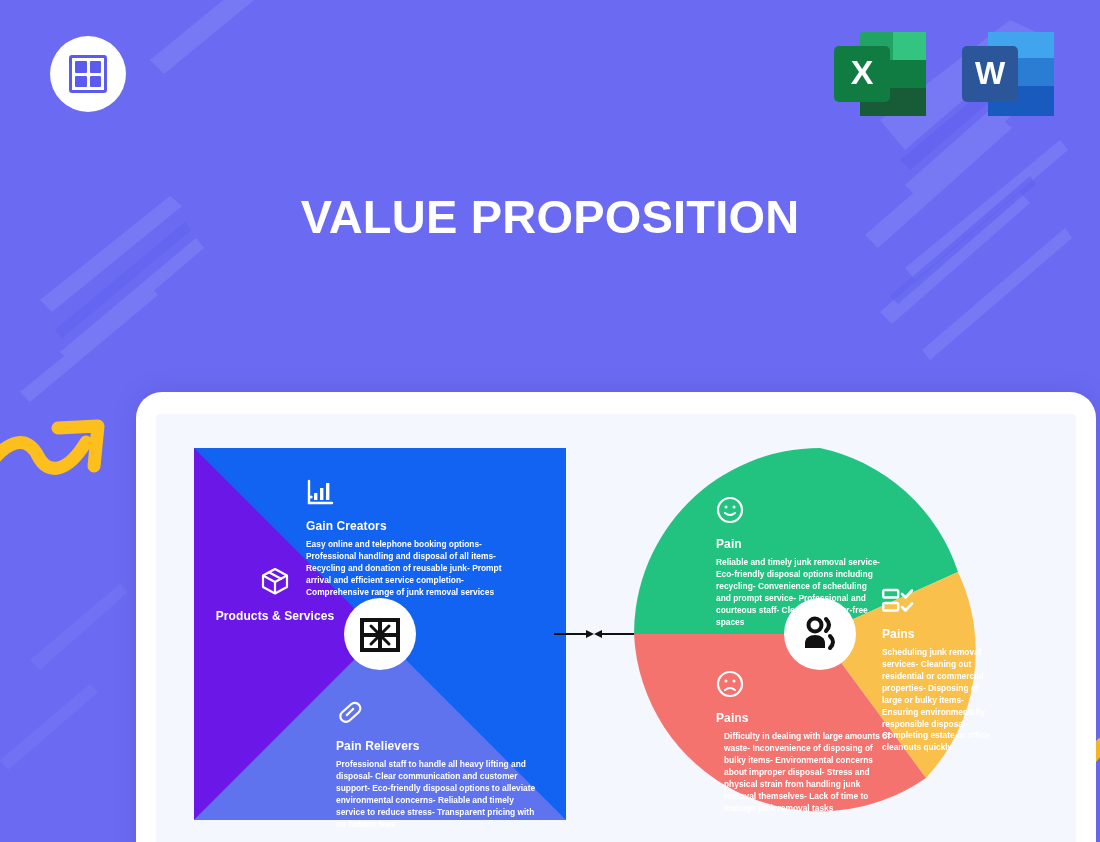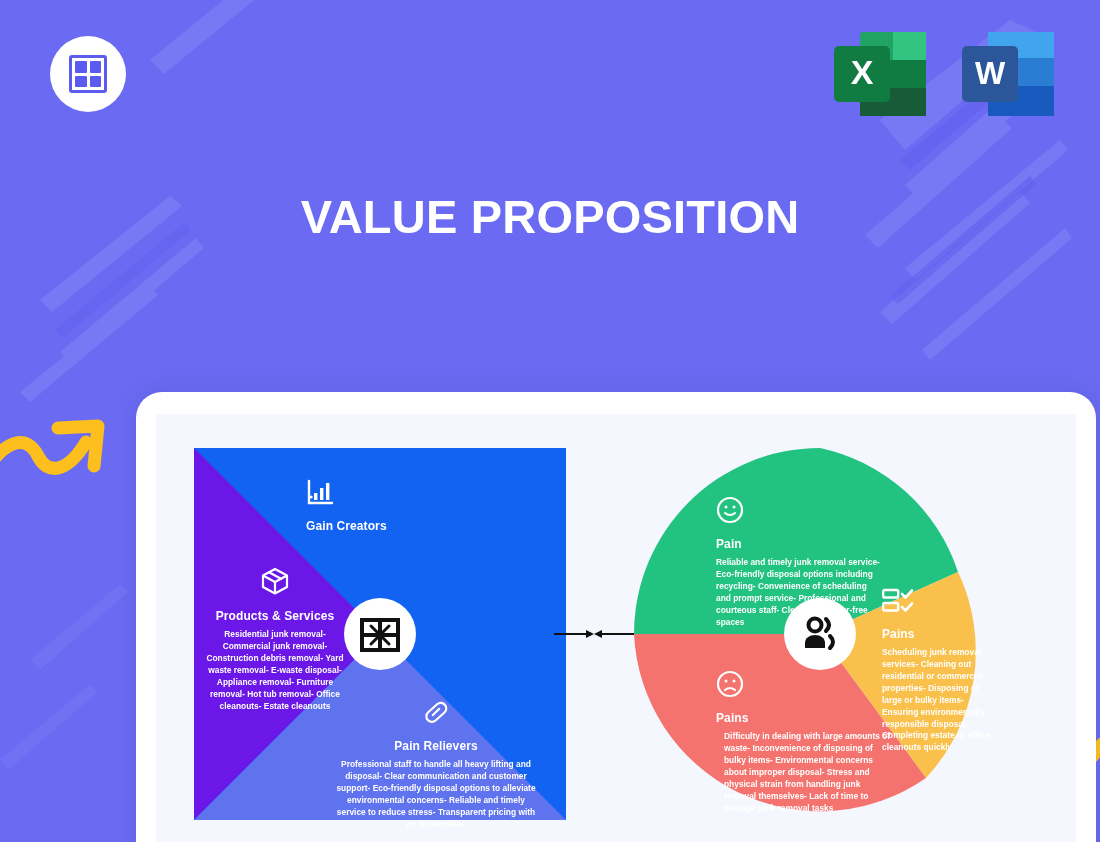--- a/index.html
+++ b/index.html
@@ -77,21 +77,21 @@
   .vp-circle{ position:absolute; left:452px; top:0; width:372px; height:372px; }
 
   .seg-block{ position:absolute; color:#ffffff; }
   .seg-icon{ margin-bottom:9px; }
   .seg-title{ font-size:12px; font-weight:bold; letter-spacing:.1px; margin-bottom:6px; }
   .seg-body{ font-size:8.4px; line-height:1.42; font-weight:600; max-width:220px; }
 
   
   .blk-gain-creators{ left:112px; top:30px; width:230px; }
   .blk-products{ left:6px; top:118px; width:150px;text-align:center; }
-  .blk-relievers{ left:142px; top:250px; width:200px;text-align:center; }
+  .blk-relievers{ left:142px; top:250px; width:200px; }
 
   
   .blk-gains{ left:82px; top:48px; width:165px; }
   .blk-pains-right{ left:248px; top:140px; width:120px; }
   .blk-pains-bottom{ left:82px; top:222px; width:175px; }
 
   .center-badge{
     position:absolute; border-radius:50%; background:#ffffff;
     display:flex; align-items:center; justify-content:center;
     box-shadow:0 0 0 0 rgba(0,0,0,0);
@@ -200,33 +200,33 @@
           <div class="seg-icon">
             <svg width="28" height="28" viewBox="0 0 28 28">
               <path d="M3 3 V25 H26" fill="none" stroke="#fff" stroke-width="2.4" stroke-linecap="round"></path>
               <rect x="8" y="15" width="3.4" height="7" fill="#fff" rx="0.6"></rect>
               <rect x="14" y="10" width="3.4" height="12" fill="#fff" rx="0.6"></rect>
               <rect x="20" y="5" width="3.4" height="17" fill="#fff" rx="0.6"></rect>
               <circle cx="5.2" cy="19" r="1.5" fill="#fff"></circle>
             </svg>
           </div>
           <div class="seg-title">Gain Creators</div>
+          <div class="seg-body">Easy online and telephone booking options- Professional handling and disposal of all items- Recycling and donation of reusable junk- Prompt arrival and efficient service completion- Comprehensive range of junk removal services</div>
         </div>
 
         <div class="seg-block blk-products">
           <div class="seg-icon">
             <svg width="30" height="30" viewBox="0 0 30 30">
               <path d="M15 3 L27 9.5 V21 L15 27.5 L3 21 V9.5 Z" fill="none" stroke="#fff" stroke-width="2.2" stroke-linejoin="round"></path>
               <path d="M3 9.5 L15 16 L27 9.5" fill="none" stroke="#fff" stroke-width="2.2" stroke-linejoin="round"></path>
               <path d="M15 16 V27.5" fill="none" stroke="#fff" stroke-width="2.2"></path>
               <path d="M9 6.3 L21 12.8" fill="none" stroke="#fff" stroke-width="2.2" stroke-linecap="round"></path>
             </svg>
           </div>
           <div class="seg-title">Products &amp; Services</div>
-          <div class="seg-body" style="max-width:150px;">Residential junk removal- Commercial junk removal- Construction debris removal- Yard waste removal- E-waste disposal- Appliance removal- Furniture removal- Hot tub removal- Office cleanouts- Estate cleanouts</div>
         </div>
 
         <div class="seg-block blk-relievers">
           <div class="seg-icon">
             <svg width="28" height="28" viewBox="0 0 28 28">
               <rect x="2.5" y="9" width="23" height="11" rx="5.5" fill="none" stroke="#fff" stroke-width="2.2" transform="rotate(-42 14 14)"></rect>
               <path d="M10.2 17.8 L17.8 10.2" fill="none" stroke="#fff" stroke-width="2.2"></path>
             </svg>
           </div>
           <div class="seg-title">Pain Relievers</div>

